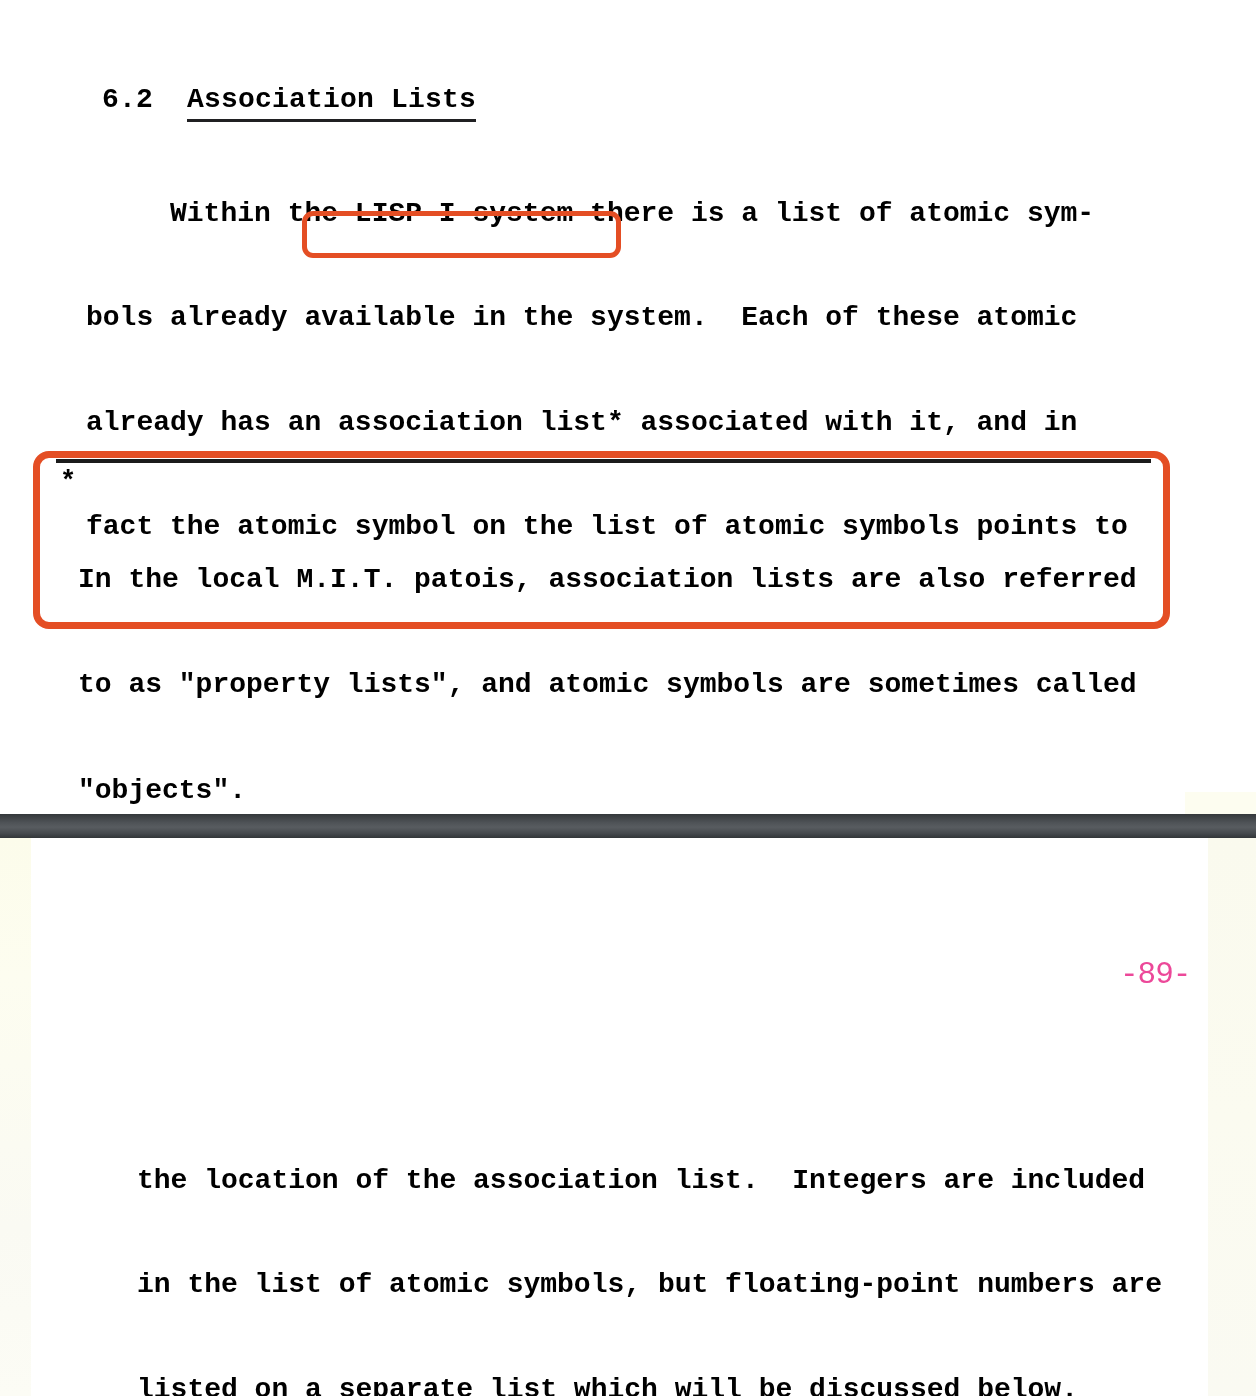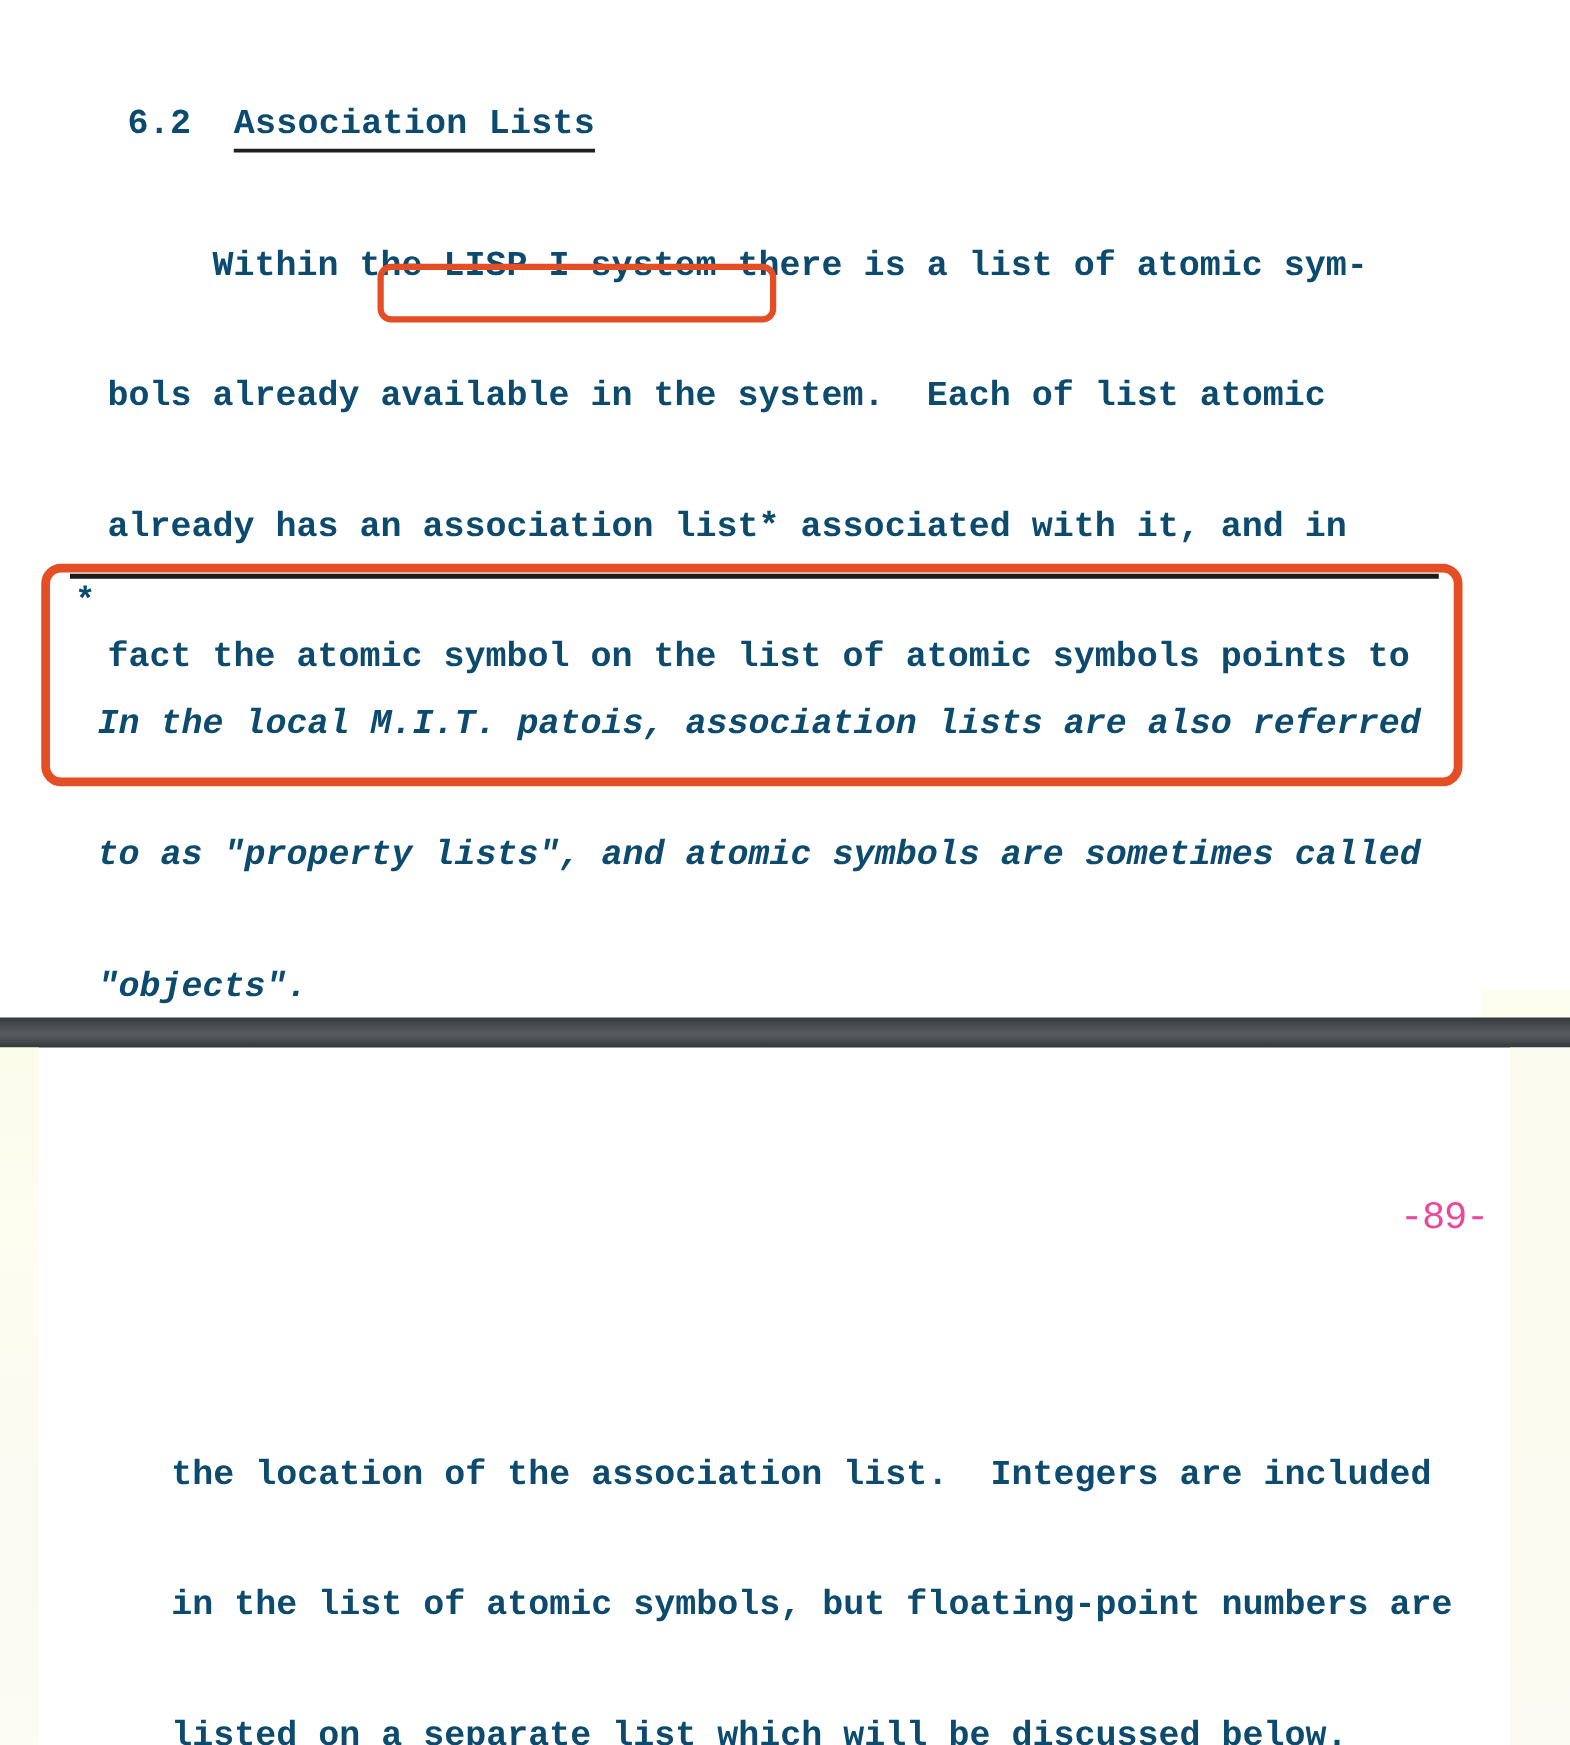--- a/index.html
+++ b/index.html
@@ -10,21 +10,21 @@
   body {
     position: relative;
     width: 1256px;
     height: 1396px;
     overflow: hidden;
     font-family: "Liberation Mono", "DejaVu Sans Mono", monospace;
   }
   .mono {
     font-family: "Liberation Mono", "DejaVu Sans Mono", monospace;
     font-weight: bold;
-    color: #0c4a6e;
+    color: #000000;
     font-size: 28px;
     white-space: pre;
   }
   .abs { position: absolute; }
 
   
   .heading {
     top: 52px;
     left: 68px;
     line-height: 32px;
@@ -74,21 +74,20 @@
     background: #1b1b1b;
   }
   .footnote-marker {
     margin: 7px 0 0 20px;
     font-size: 27px;
     line-height: 24px;
   }
   .footnote-lines {
     margin-left: 17px;
     margin-top: 2px;
-    font-style: italic;
   }
   .footnote-lines .line { line-height: 43.3px; }
 
   
   .page-separator {
     left: 0;
     top: 814px;
     width: 1256px;
     height: 24px;
     background: linear-gradient(180deg,
@@ -132,21 +131,21 @@
 </style>
 </head>
 <body>
 
 <div class="abs mono heading">
   <span>6.2</span><span>  </span><span class="title-underline">Association Lists</span>
 </div>
 
 <div class="abs mono para1">
   <div class="line">     Within the LISP I system there is a list of atomic sym-</div>
-  <div class="line">bols already available in the system.  Each of list atomic</div>
+  <div class="line">bols already available in the system.  Each of these atomic</div>
   <div class="line">already has an association list* associated with it, and in</div>
   <div class="line">fact the atomic symbol on the list of atomic symbols points to</div>
 </div>
 
 <div class="abs inline-annotation"></div>
 
 <div class="abs footnote-box">
   <div class="footnote-rule"></div>
   <div class="mono footnote-marker">*</div>
   <div class="mono footnote-lines">

